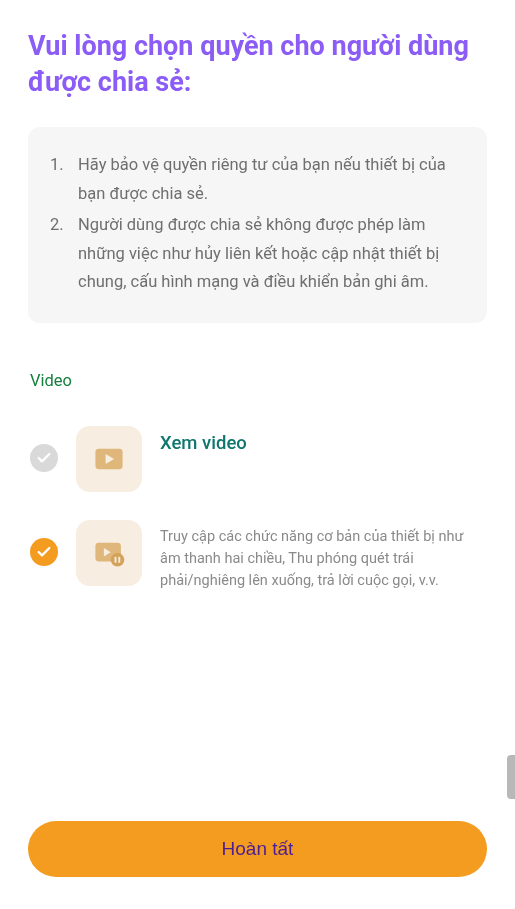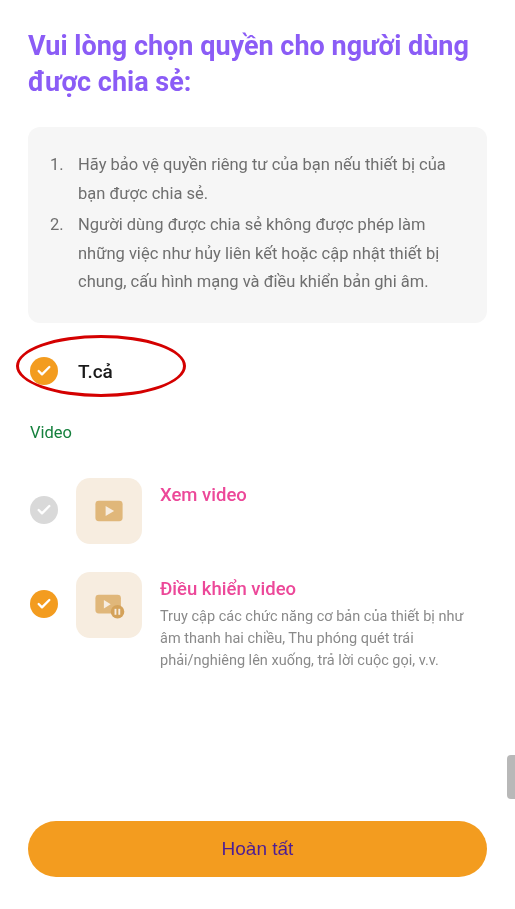--- a/index.html
+++ b/index.html
@@ -141,21 +141,21 @@
     }
 
     .perm-text {
       flex: 1;
       padding-top: 6px;
     }
 
     .perm-title {
       font-size: 18.5px;
       font-weight: 500;
-      color: #ec4899;
+      color: #0f766e;
       margin-bottom: 6px;
     }
 
     .perm-desc {
       font-size: 14.5px;
       color: #8a8a8a;
       line-height: 1.5;
     }
 
     .complete-button {
@@ -193,29 +193,20 @@
 
   <h1 class="page-title">Vui lòng chọn quyền cho người dùng được chia sẻ:</h1>
 
   <div class="info-box">
     <ol class="info-list">
       <li>Hãy bảo vệ quyền riêng tư của bạn nếu thiết bị của bạn được chia sẻ.</li>
       <li>Người dùng được chia sẻ không được phép làm những việc như hủy liên kết hoặc cập nhật thiết bị chung, cấu hình mạng và điều khiển bản ghi âm.</li>
     </ol>
   </div>
 
-  <div class="select-all-row">
-    <div class="highlight-ellipse"></div>
-    <div class="check-circle checked">
-      <svg viewBox="0 0 24 24" fill="none" stroke="#ffffff" stroke-width="3.5" stroke-linecap="round" stroke-linejoin="round">
-        <polyline points="20 6 9 17 4 12"></polyline>
-      </svg>
-    </div>
-    <span class="select-all-label">T.cả</span>
-  </div>
 
   <div class="section-label">Video</div>
 
   <div class="perm-item">
     <div class="check-circle unchecked perm-check">
       <svg viewBox="0 0 24 24" fill="none" stroke="#ffffff" stroke-width="3.5" stroke-linecap="round" stroke-linejoin="round">
         <polyline points="20 6 9 17 4 12"></polyline>
       </svg>
     </div>
     <div class="perm-icon-box">
@@ -238,21 +229,20 @@
     <div class="perm-icon-box">
       <svg viewBox="0 0 40 40">
         <rect x="4" y="8" width="30" height="22" rx="4" fill="#e0b77a"></rect>
         <path d="M14 14 L22 19 L14 24 Z" fill="#f7ede0"></path>
         <circle cx="30" cy="28" r="8" fill="#d4a25a"></circle>
         <rect x="26.5" y="24.5" width="2.2" height="7" fill="#f7ede0"></rect>
         <rect x="31" y="24.5" width="2.2" height="7" fill="#f7ede0"></rect>
       </svg>
     </div>
     <div class="perm-text">
-      <div class="perm-title">Điều khiển video</div>
       <div class="perm-desc">Truy cập các chức năng cơ bản của thiết bị như âm thanh hai chiều, Thu phóng quét trái phải/nghiêng lên xuống, trả lời cuộc gọi, v.v.</div>
     </div>
   </div>
 
 </div>
 
 <div class="scroll-handle"></div>
 
 <button class="complete-button">Hoàn tất</button>
 

